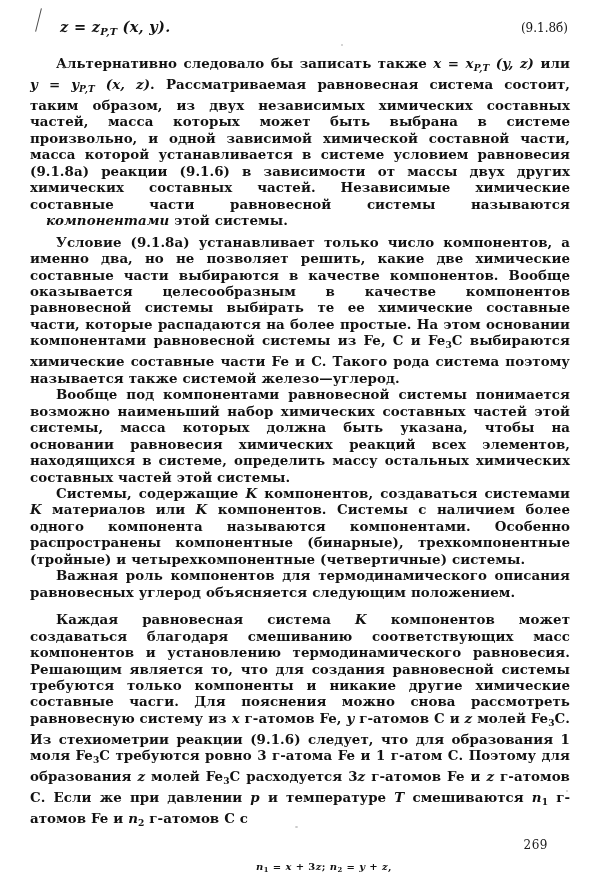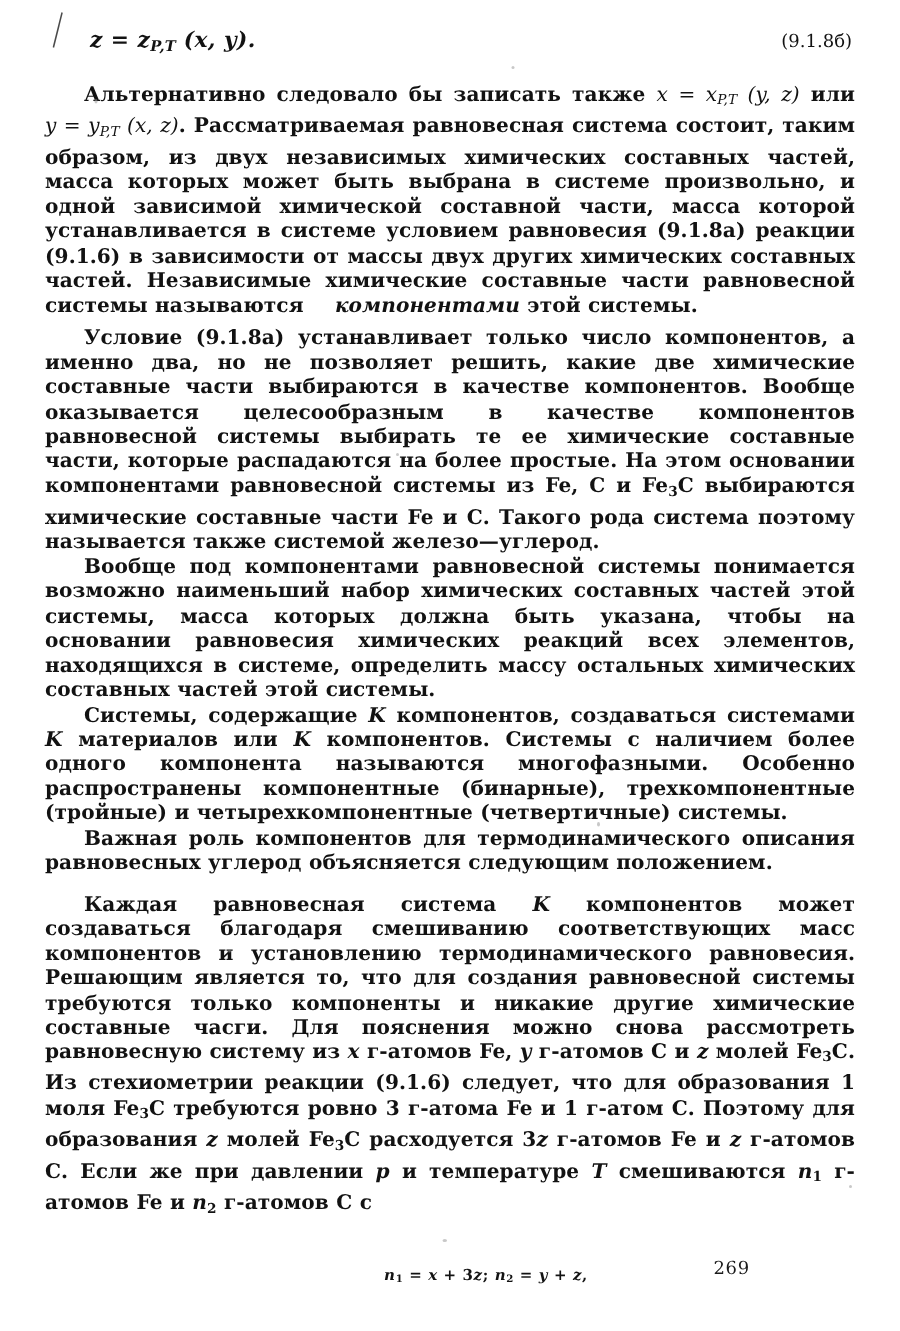--- a/index.html
+++ b/index.html
@@ -15,20 +15,21 @@
     color: #121212;
     overflow: hidden;
   }
 
   .page {
     position: absolute;
     left: 0; top: 0;
     width: 532px;
     height: 887px;
     background: #ffffff;
+    padding-left: 48px;
   }
 
   .content {
     position: absolute;
     left: 30px;
     top: 18px;
     width: 540px;
   }
 
   
@@ -87,21 +88,21 @@
     letter-spacing: .05px;
     word-spacing: .2px;
   }
   p.para.noindent { text-indent: 0; }
 
   .gap-s { height: 5px; }
   .gap-m { height: 11px; }
   .gap-l { height: 16px; }
 
   .inline-f {
-    font-weight: 400;
+    font-weight: 700;
     white-space: nowrap;
   }
   i.term { font-style: italic; margin-left: 16px; }
 
   
   .eq-inline {
     margin: 14px;
     padding-left: 48px;
     font-size: 10px;
     font-weight: 700;
@@ -145,21 +146,21 @@
     <div class="gap-s"></div>
 
     <p class="para"><span>Альтернативно следовало бы записать также </span><span class="inline-f"><var>x = x</var><span class="sub">P,T</span><span class="it"> (y, z)</span></span><span> или </span><span class="inline-f"><var>y = y</var><span class="sub">P,T</span><span class="it"> (x, z)</span></span><span>. Рассматриваемая равновесная система состоит, таким образом, из двух независимых химических составных частей, масса которых может быть выбрана в системе произвольно, и одной зависимой химической составной части, масса которой устанавливается в системе условием равновесия (9.1.8а) реакции (9.1.6) в зависимости от массы двух других химических составных частей. Независимые химические составные части равновесной системы называются </span><i class="term">компонентами</i><span> этой системы.</span></p>
 
     <div class="gap-s"></div>
 
     <p class="para"><span>Условие (9.1.8а) устанавливает только число компонентов, а именно два, но не позволяет решить, какие две химические составные части выбираются в качестве компонентов. Вообще оказывается целесообразным в качестве компонентов равновесной системы выбирать те ее химические составные части, которые распадаются на более простые. На этом основании компонентами равновесной системы из Fe, С и Fe</span><span class="sub-n">3</span><span>С выбираются химические составные части Fe и С. Такого рода система поэтому называется также системой железо—углерод.</span></p>
 
     <p class="para">Вообще под компонентами равновесной системы понимается возможно наименьший набор химических составных частей этой системы, масса которых должна быть указана, чтобы на основании равновесия химических реакций всех элементов, находящихся в системе, определить массу остальных химических составных частей этой системы.</p>
 
-    <p class="para"><span>Системы, содержащие </span><var>K</var><span> компонентов, создаваться системами </span><var>K</var><span> материалов или </span><var>K</var><span> компонентов. Системы с наличием более одного компонента называются многофазными. Особенно распространены компонентные (бинарные), трехкомпонентные (тройные) и четырехкомпонентные (четвертичные) системы.</span></p>
+    <p class="para"><span>Системы, содержащие </span><var>K</var><span> компонентов, создаваться системами </span><var>K</var><span> материалов или </span><var>K</var><span> компонентов. Системы с наличием более одного компонента называются компонентами. Особенно распространены компонентные (бинарные), трехкомпонентные (тройные) и четырехкомпонентные (четвертичные) системы.</span></p>
 
     <p class="para">Важная роль компонентов для термодинамического описания равновесных углерод объясняется следующим положением.</p>
 
     <div class="gap-m"></div>
 
     <p class="para"><span>Каждая равновесная система </span><var>K</var><span> компонентов может создаваться благодаря смешиванию соответствующих масс компонентов и установлению термодинамического равновесия. Решающим является то, что для создания равновесной системы требуются только компоненты и никакие другие химические составные часги. Для пояснения можно снова рассмотреть равновесную систему из </span><var>x</var><span> г-атомов Fe, </span><var>y</var><span> г-атомов С и </span><var>z</var><span> молей Fe</span><span class="sub-n">3</span><span>С. Из стехиометрии реакции (9.1.6) следует, что для образования 1 моля Fe</span><span class="sub-n">3</span><span>С требуются ровно 3 г-атома Fe и 1 г-атом С. Поэтому для образования </span><var>z</var><span> молей Fe</span><span class="sub-n">3</span><span>С расходуется 3</span><var>z</var><span> г-атомов Fe и </span><var>z</var><span> г-атомов С. Если же при давлении </span><var>p</var><span> и температуре </span><var>T</var><span> смешиваются </span><var>n</var><span class="sub-n">1</span><span> г-атомов Fe и </span><var>n</var><span class="sub-n">2</span><span> г-атомов С с</span></p>
 
     <div class="gap-l"></div>
 
     <p class="eq-inline"><var>n</var><span class="sub-n">1</span><span> = </span><var>x</var><span> + 3</span><var>z</var><span>; </span><var>n</var><span class="sub-n">2</span><span> = </span><var>y</var><span> + </span><var>z</var><span>,</span></p>

